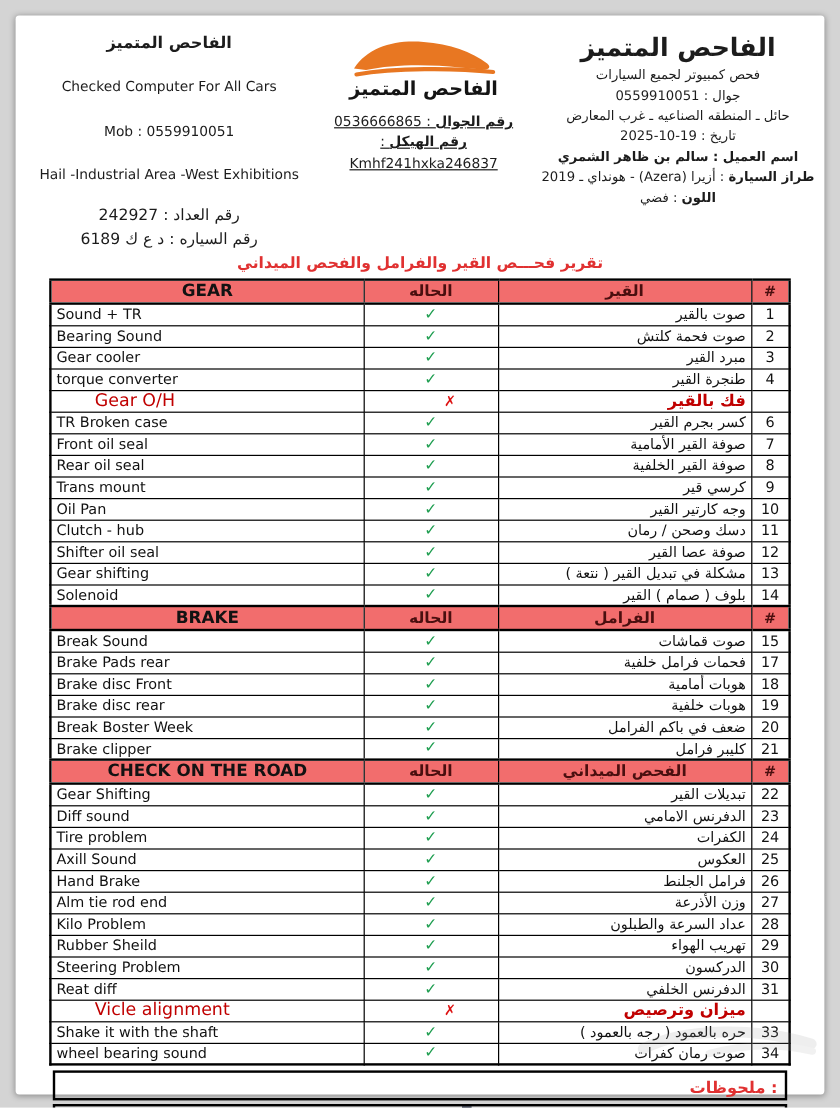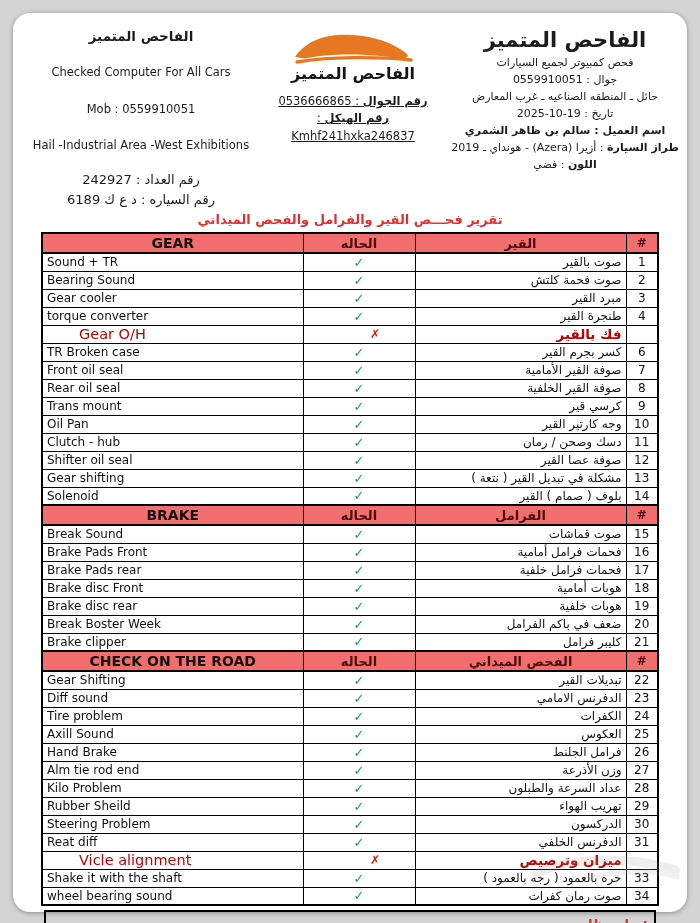--- a/index.html
+++ b/index.html
@@ -3,21 +3,21 @@
 <meta charset="utf-8">
 <style>
   html,body{margin:0;padding:0;}
   body{
     width:700px;height:923px;position:relative;overflow:hidden;
     background:#d4d4d4;
     font-family:"DejaVu Sans",sans-serif;
   }
   .page{
     position:absolute;left:13px;top:13px;width:674px;height:899px;
-    background:#ffffff;border-radius:17px;
+    background:#ffffff;border-radius:3px;
     box-shadow:0 1px 5px rgba(0,0,0,.35);
     box-sizing:border-box;padding-top:15px;
   }
   
   .hdr{display:flex;align-items:flex-start;padding:0 8px 0 14px;}
   .col-left{width:228px;text-align:center;color:#1c1c1c;}
   .col-left .b-title{font-size:13.5px;font-weight:bold;direction:rtl;}
   .col-left .hline{font-size:11.5px;line-height:1.45;margin-top:20px;}
   .reg-block{margin-top:16px;direction:rtl;font-size:13px;line-height:1.5;}
   .reg-block b{font-weight:normal;}
@@ -219,26 +219,20 @@
           <td class="c-ar">الفرامل</td>
           <td class="c-no">#</td>
         </tr>
         <tr>
           <td class="c-en">Break Sound</td>
           <td class="c-st"><span class="mark-ok">✓</span></td>
           <td class="c-ar" dir="rtl">صوت قماشات</td>
           <td class="c-no">15</td>
         </tr>
         <tr>
-          <td class="c-en">Brake Pads Front</td>
-          <td class="c-st"><span class="mark-ok">✓</span></td>
-          <td class="c-ar" dir="rtl">فحمات فرامل أمامية</td>
-          <td class="c-no">16</td>
-        </tr>
-        <tr>
           <td class="c-en">Brake Pads rear</td>
           <td class="c-st"><span class="mark-ok">✓</span></td>
           <td class="c-ar" dir="rtl">فحمات فرامل خلفية</td>
           <td class="c-no">17</td>
         </tr>
         <tr>
           <td class="c-en">Brake disc Front</td>
           <td class="c-st"><span class="mark-ok">✓</span></td>
           <td class="c-ar" dir="rtl">هوبات أمامية</td>
           <td class="c-no">18</td>

